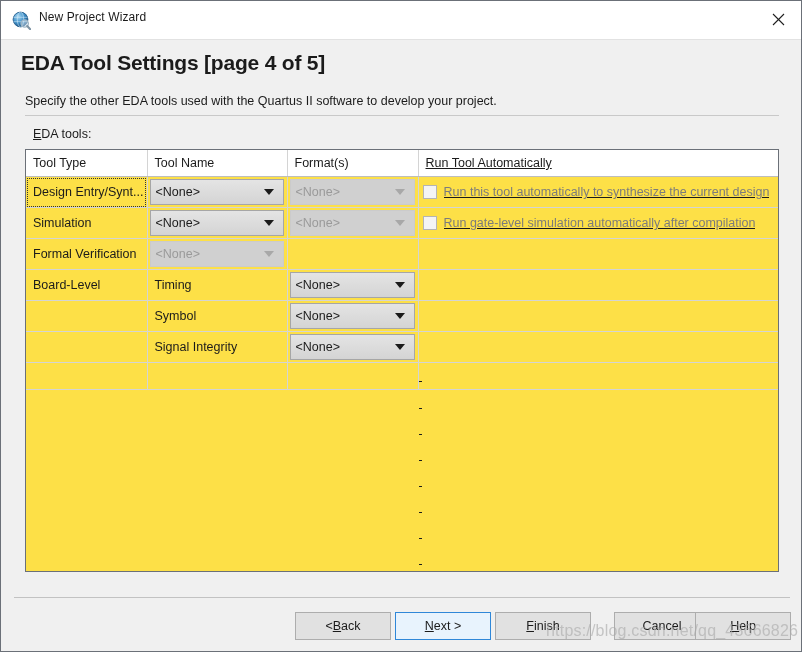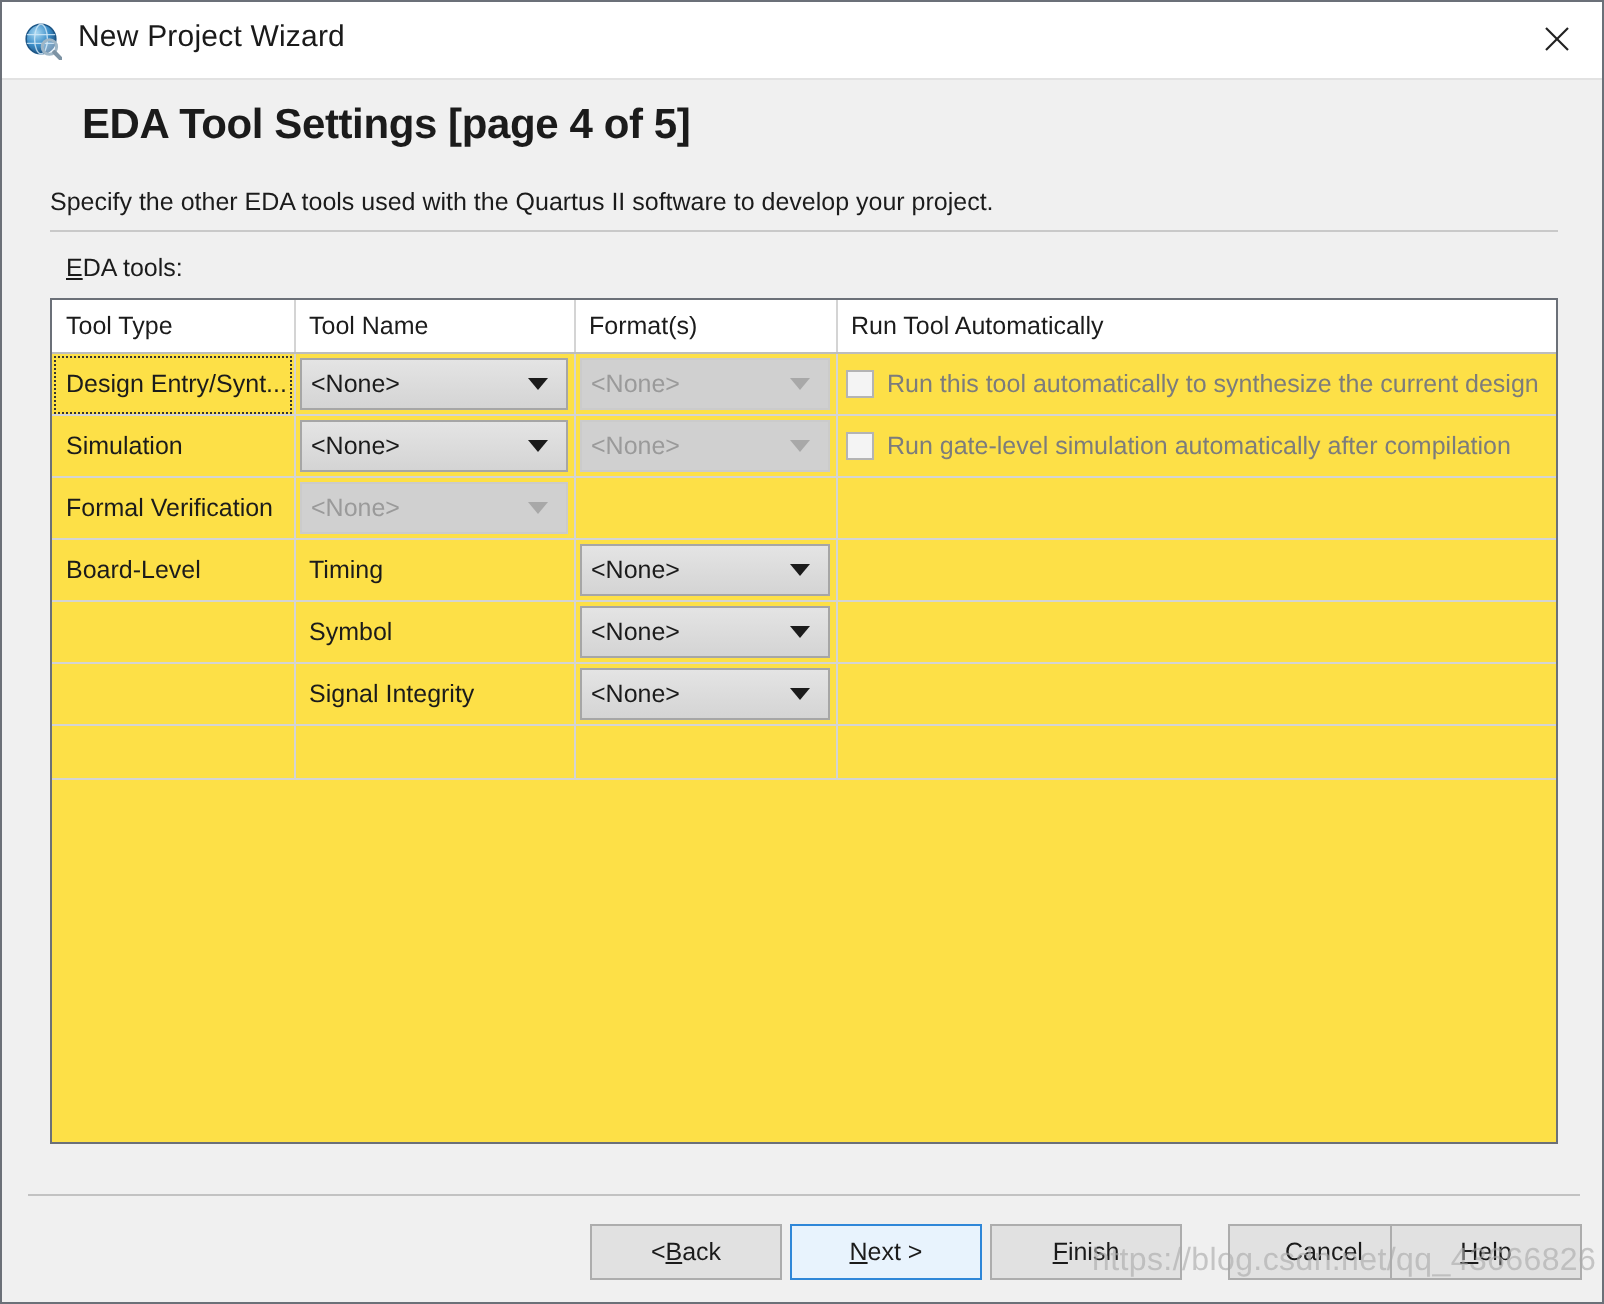--- a/index.html
+++ b/index.html
@@ -31,40 +31,40 @@
     border-bottom: 1px solid #e2e2e2;
   }
   #title-icon {
     position: absolute;
     left: 11px; top: 10px;
     width: 19px; height: 19px;
   }
   #title-text {
     position: absolute;
     left: 38px; top: 9px;
-    font-size: 15px;
+    font-size: 12px;
     color: #1a1a1a;
     letter-spacing: 0.1px;
     white-space: nowrap;
   }
   #close-button {
     position: absolute;
     right: 0; top: 0;
     width: 46px; height: 37px;
     display: flex;
     align-items: center;
     justify-content: center;
     cursor: pointer;
   }
   #close-button svg { display: block; }
 
   
   #page-title {
     position: absolute;
-    left: 40px; top: 50px;
+    left: 20px; top: 50px;
     font-size: 21px;
     font-weight: bold;
     color: #1b1b1b;
     letter-spacing: -0.2px;
     white-space: nowrap;
   }
   #page-desc {
     position: absolute;
     left: 24px; top: 93px;
     font-size: 12.5px;
@@ -123,21 +123,21 @@
     height: 26px;
     text-align: left;
     font-weight: normal;
     padding-left: 7px;
     background: #ffffff;
   }
   table.eda td {
     height: 26px;
   }
   table.eda tr.hdr th { border-bottom: 1px solid #bdbdbd; }
-  table.eda td.last, table.eda th.last { border-right: none; }
+  table.eda td.last, table.eda th.last { border-right: none; text-decoration: underline; }
 
   .cell-text {
     padding-left: 7px;
     overflow: hidden;
     text-overflow: clip;
     white-space: nowrap;
     display: block;
   }
   td.focused {
     outline: 1px dotted #333;

